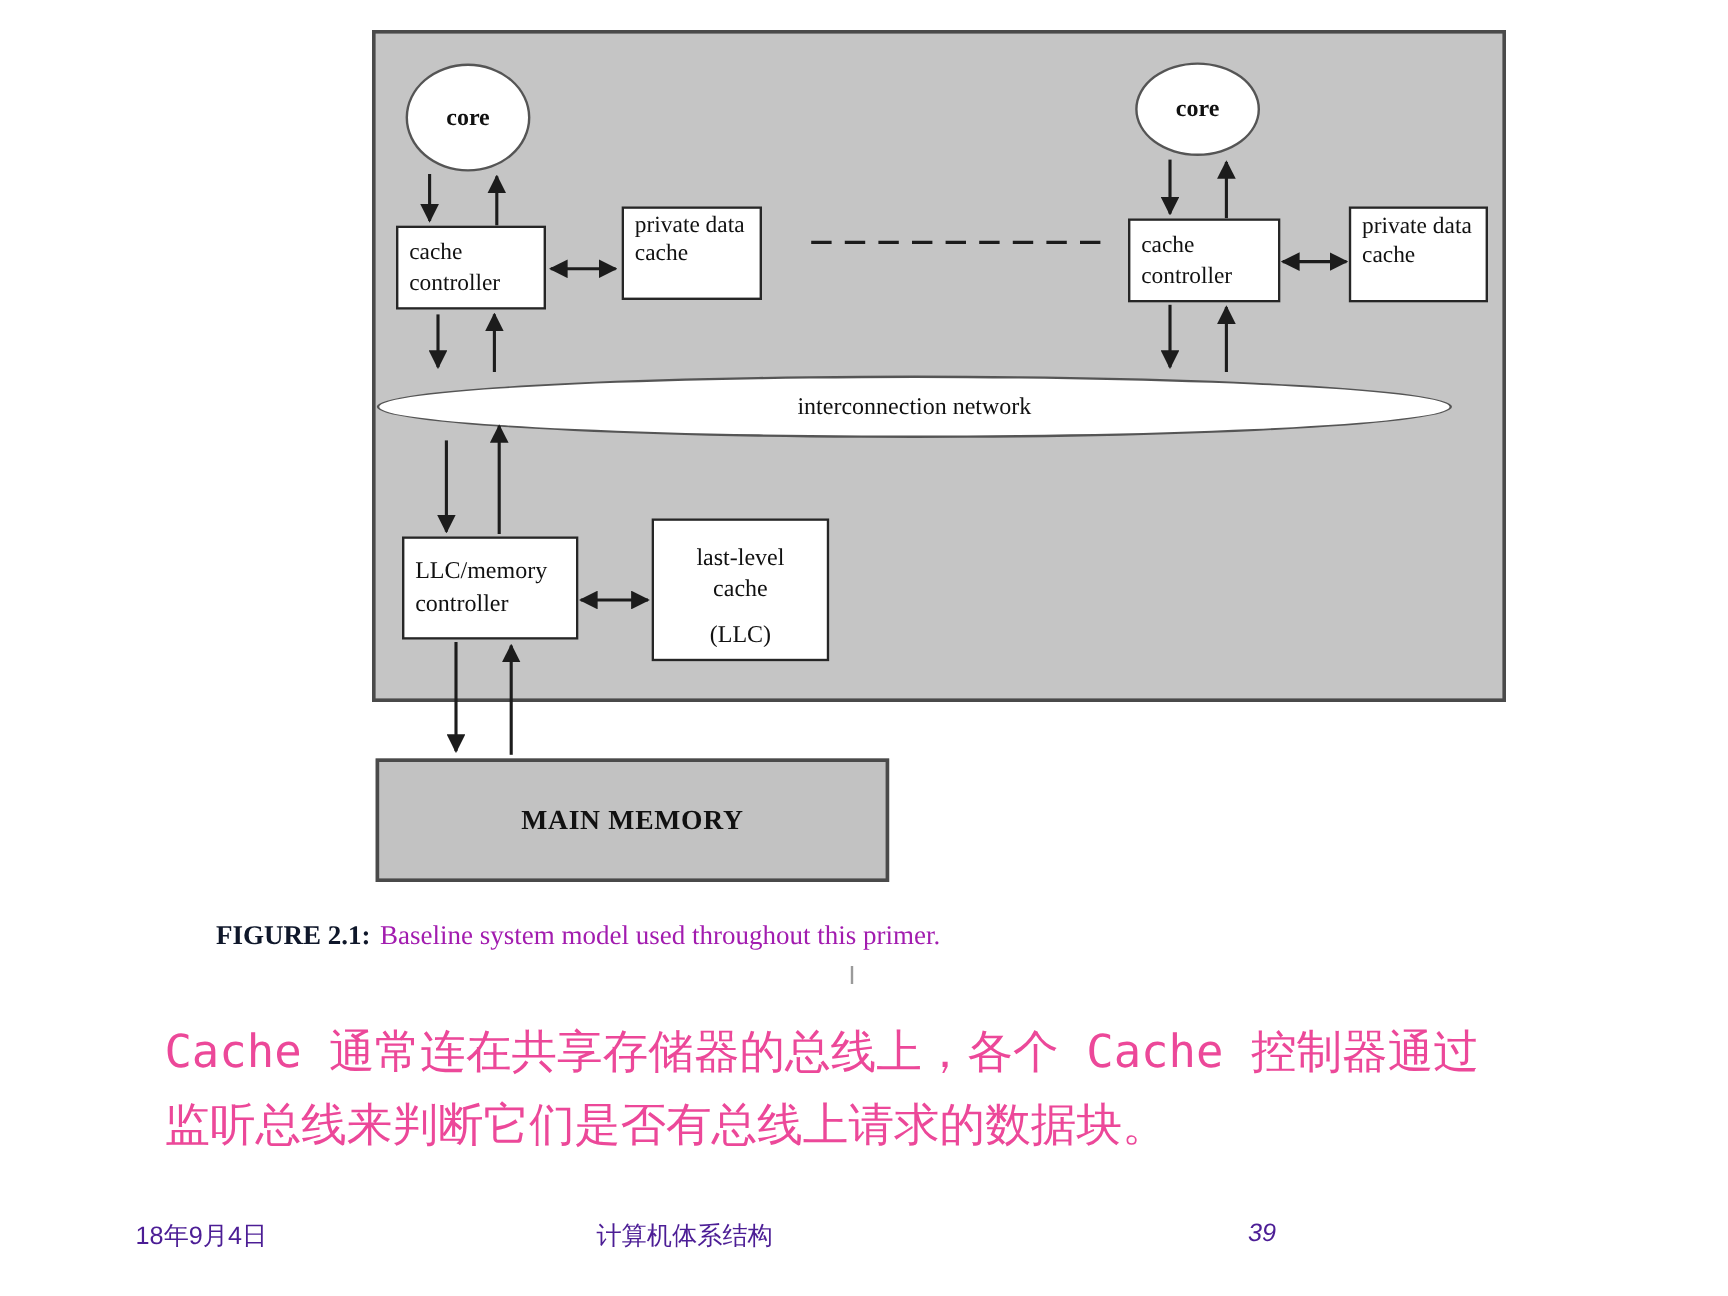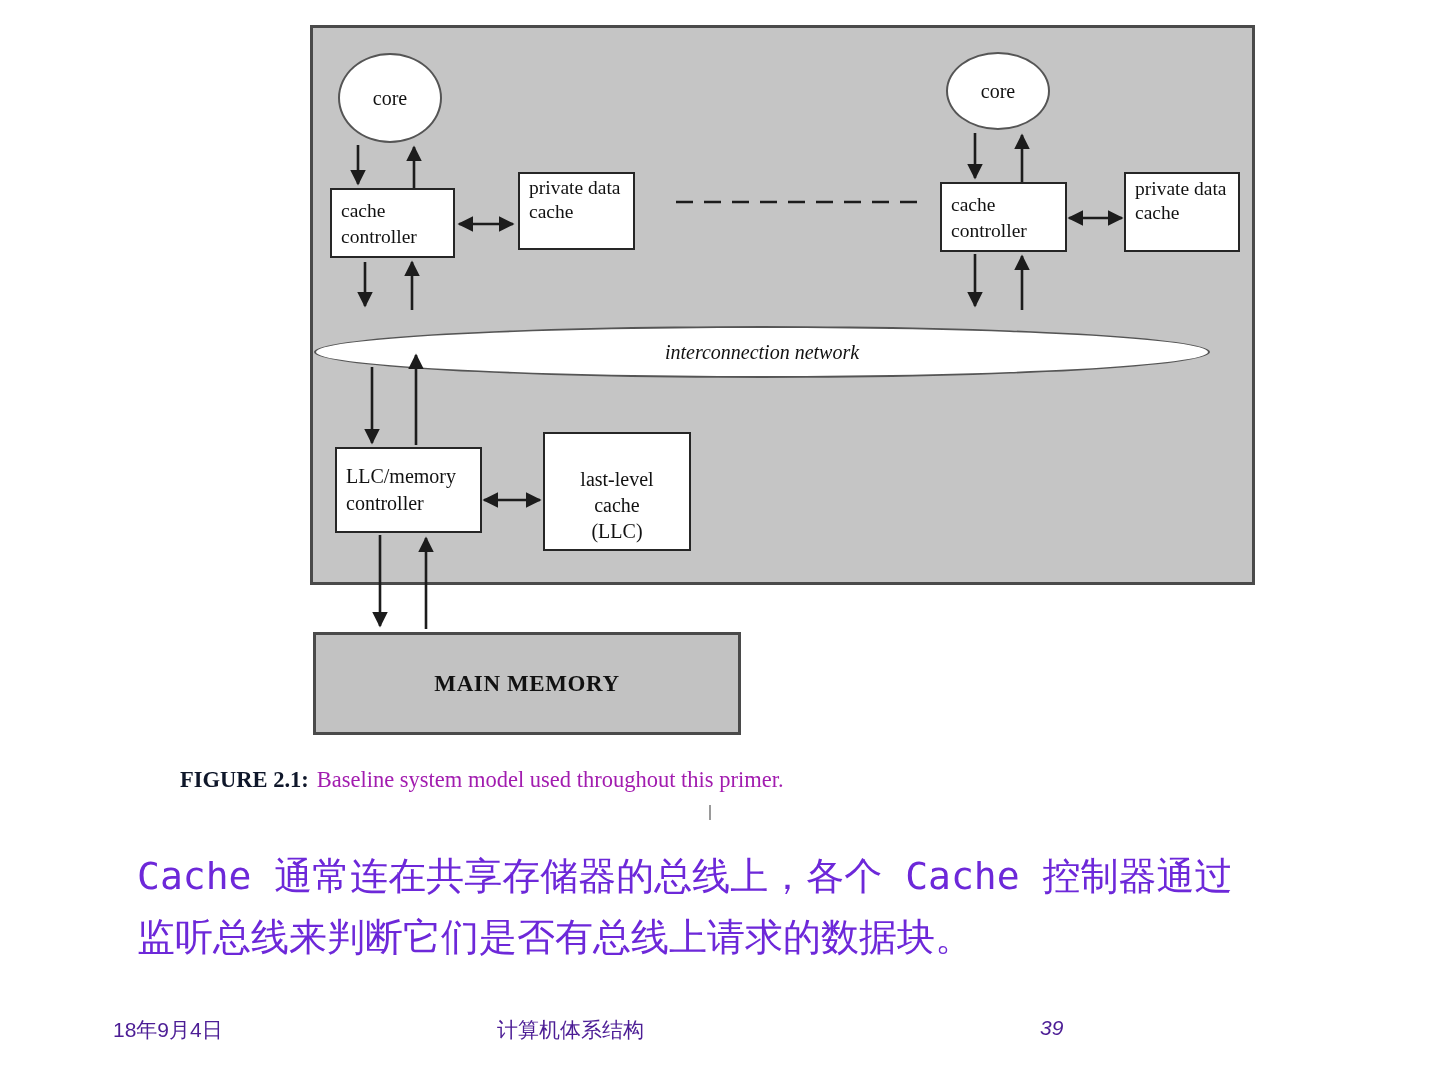--- a/index.html
+++ b/index.html
@@ -18,67 +18,67 @@
   .chip {
     position: absolute;
     left: 310px; top: 25px;
     width: 945px; height: 560px;
     background: #c5c5c5;
     border: 3px solid #4a4a4a;
     z-index: 0;
   }
   .net {
     position: absolute;
-    left: 314px; top: 326px;
+    left: 314px; top: 313px;
     width: 896px; height: 52px;
     background: #ffffff;
     border: 2px solid #555;
     border-radius: 50%;
     display: flex; align-items: center; justify-content: center;
     font-size: 20px;
     z-index: 1;
-    font-style: italic;
   }
   svg.arrows {
     position: absolute;
     left: 0; top: 0;
     z-index: 2;
   }
   svg.arrows line { stroke: #1c1c1c; stroke-width: 2.6; }
   .core {
     position: absolute;
     background: #ffffff;
     border: 2px solid #555;
     border-radius: 50%;
     display: flex; align-items: center; justify-content: center;
     font-size: 20px;
     z-index: 3;
+    font-weight: bold;
   }
   .core-left  { left: 338px; top: 53px; width: 104px; height: 90px; }
   .core-right { left: 946px; top: 52px; width: 104px; height: 78px; }
   .box {
     position: absolute;
     background: #ffffff;
     border: 2px solid #262626;
     font-size: 19.5px;
     line-height: 26px;
     z-index: 3;
   }
   .cc-left  { left: 330px; top: 188px; width: 125px; height: 70px; padding: 8px 4px 0 9px; }
   .cc-right { left: 940px; top: 182px; width: 127px; height: 70px; padding: 8px 4px 0 9px; }
   .pdc-left  { left: 518px; top: 172px; width: 117px; height: 78px; padding: 2px 4px 0 9px; line-height: 24px; }
   .pdc-right { left: 1124px; top: 172px; width: 116px; height: 80px; padding: 3px 4px 0 9px; line-height: 24px; }
   .llc-ctrl { left: 335px; top: 447px; width: 147px; height: 86px; padding: 14px 4px 0 9px; font-size: 20px; line-height: 27px; }
   .llc-cache {
     left: 543px; top: 432px; width: 148px; height: 119px;
     display: flex; flex-direction: column; align-items: center;
-    padding-top: 32px; font-size: 20px; line-height: 26px; text-align: center;
+    padding-top: 18px; font-size: 20px; line-height: 26px; text-align: center;
   }
   .llc-cache .wrapline { width: 96px; }
-  .llc-cache .llc-tag { }
+  .llc-cache .llc-tag { margin-top: 12px; }
   .chip-label {
     position: absolute;
     left: 765px; top: 524px; width: 465px;
     text-align: center;
     font-size: 22px; font-weight: bold;
     letter-spacing: 0.4px;
     z-index: 3;
   }
   .main-memory {
     position: absolute;
@@ -109,21 +109,21 @@
   }
 
   
   .body-text {
     position: absolute;
     left: 137px; top: 846px;
     width: 1230px;
     font-family: "DejaVu Sans Mono", "DejaVu Sans", sans-serif;
     font-size: 38px;
     line-height: 61px;
-    color: #6d28d9;
+    color: #ec4899;
   }
 
   
   .footer-item {
     position: absolute;
     top: 1016px;
     font-family: "Liberation Sans", sans-serif;
     font-size: 21px;
     color: #4c1d95;
   }

